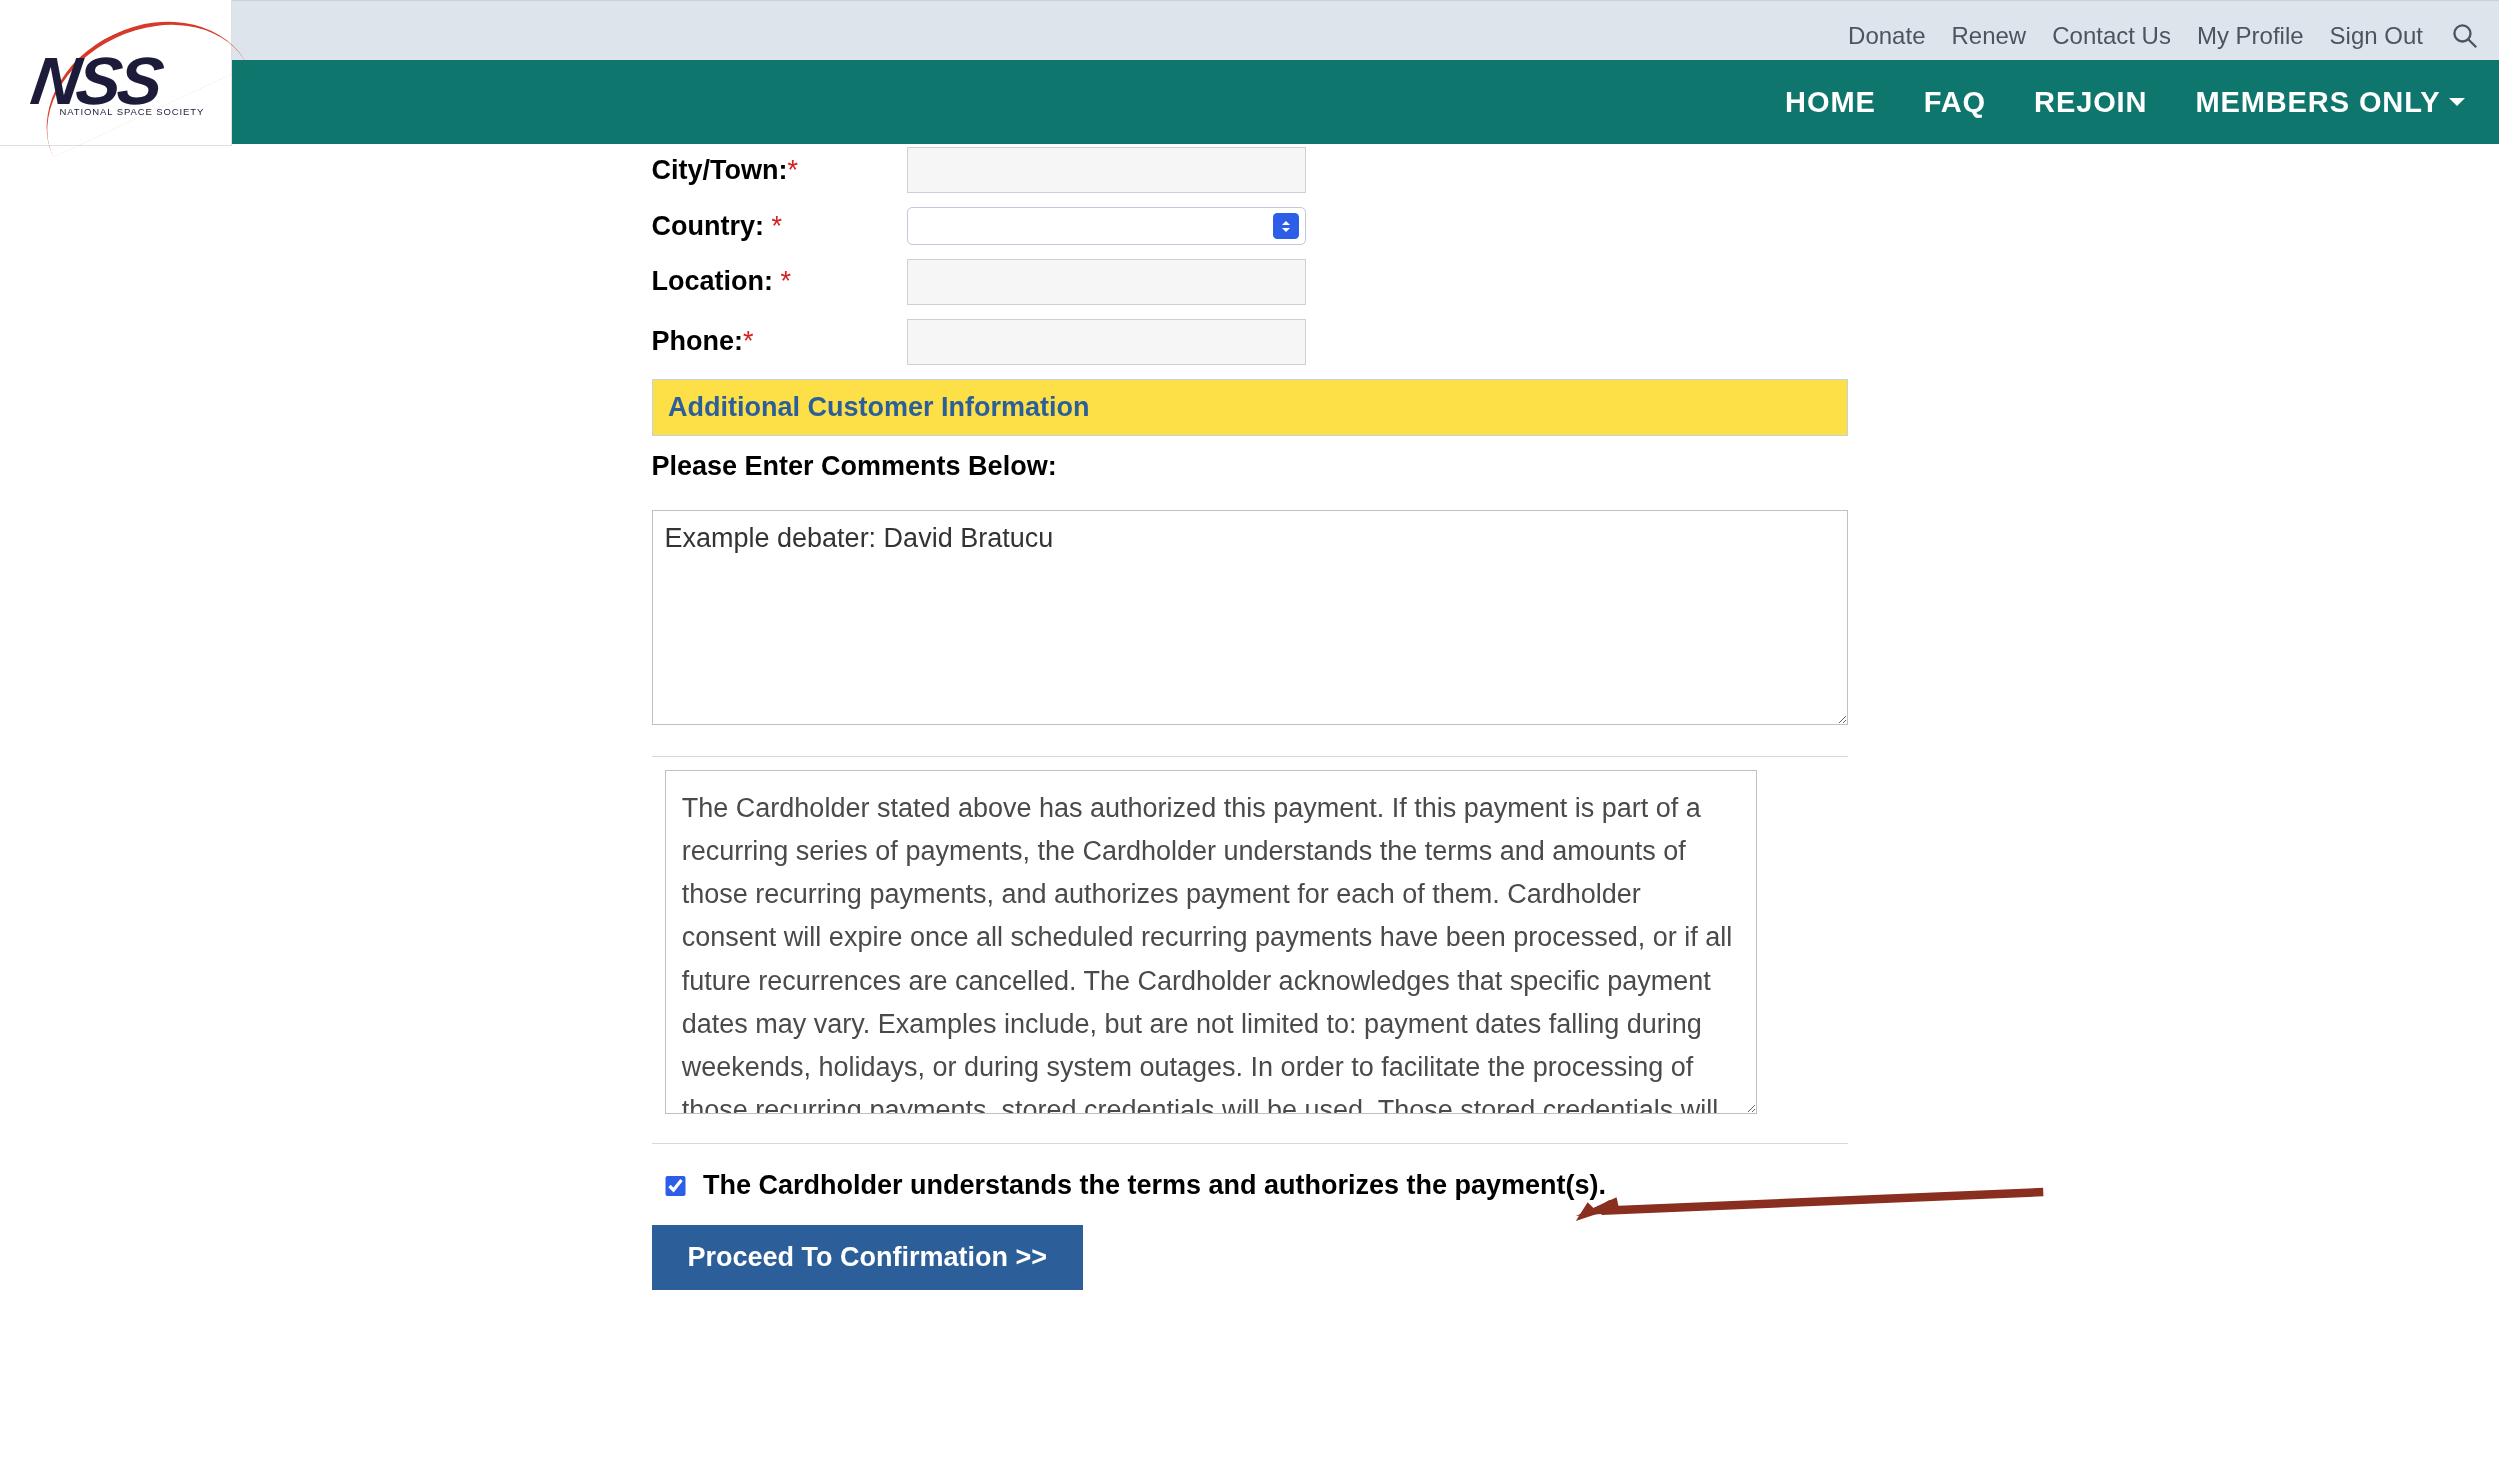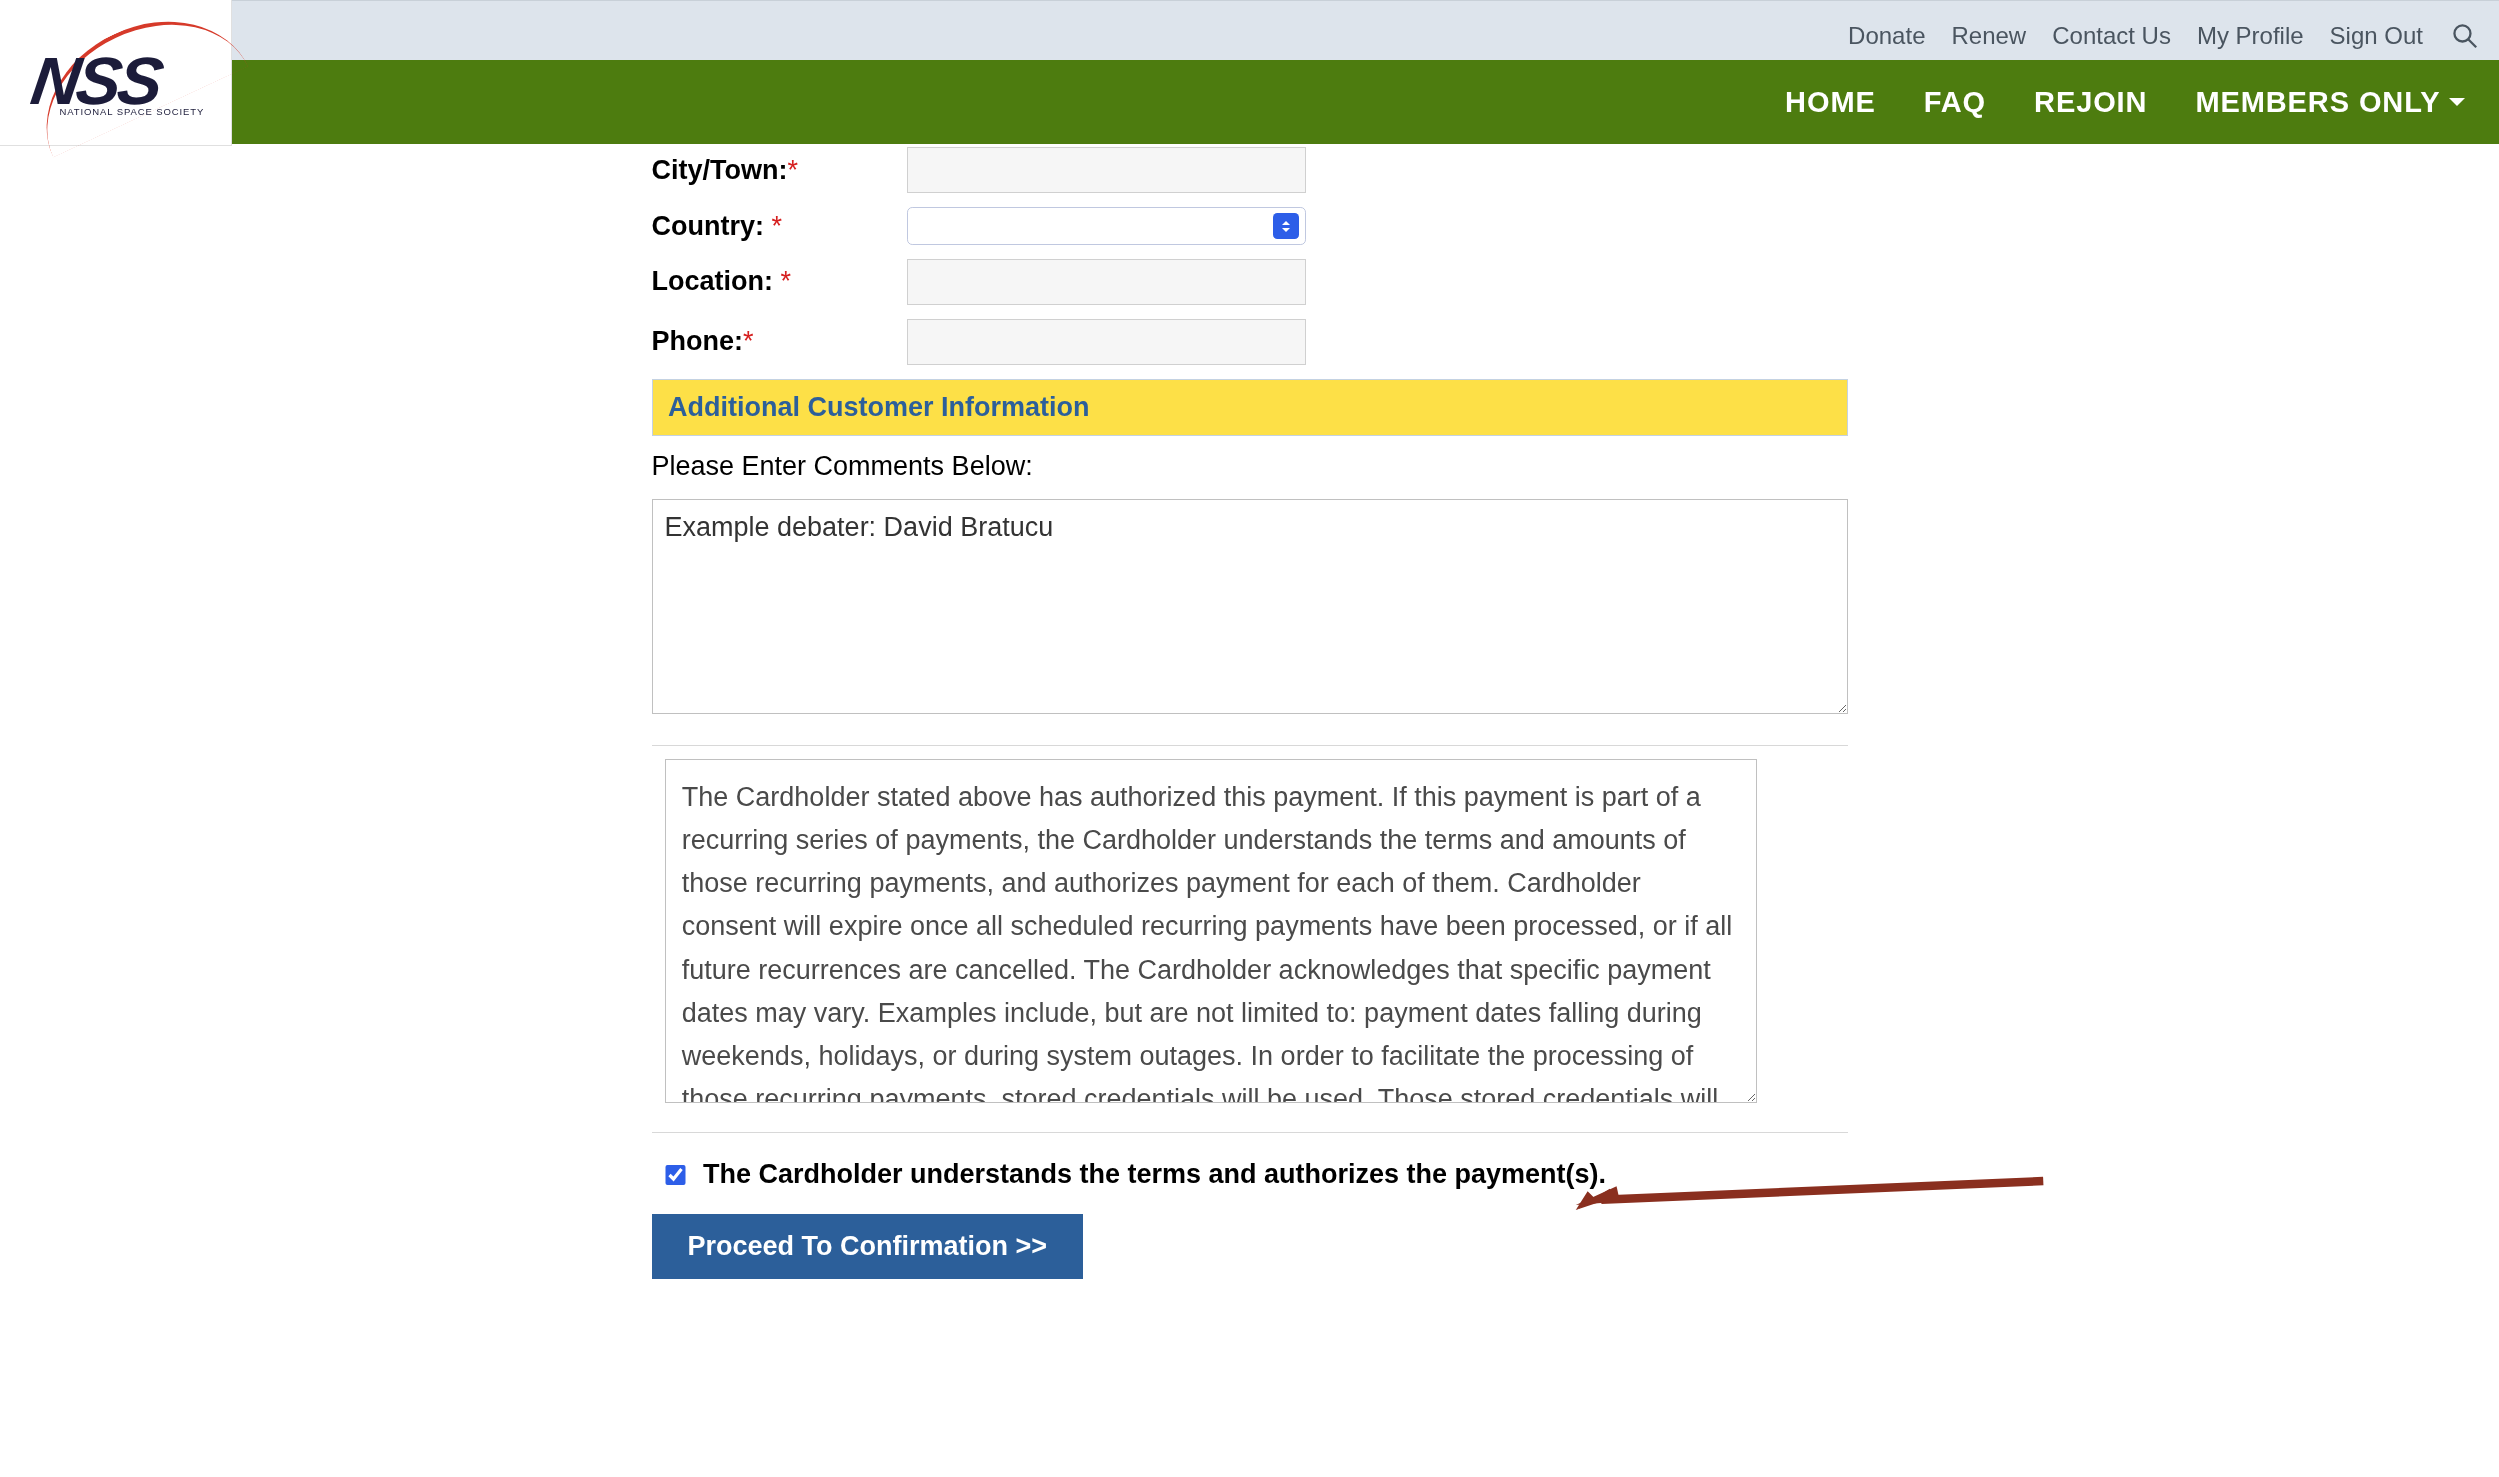--- a/index.html
+++ b/index.html
@@ -39,21 +39,21 @@
   cursor: pointer;
 }
 .search-icon-wrap svg {
   width: 27.5px;
   height: 27.5px;
   stroke: #4a5560;
 }
 
 
 .mainnav {
-  background: #4d7c0f;
+  background: #0f766e;
   height: 84px;
   display: flex;
   justify-content: flex-end;
   align-items: center;
   padding-right: 34px;
   gap: 48px;
 }
 .mainnav a {
   color: #ffffff;
   text-decoration: none;
@@ -197,23 +197,23 @@
   background: #fde047;
   border: 0.9px solid #c4d2e2;
   padding: 12px 15.5px;
   font-size: 27px;
   font-weight: 700;
   color: #2c5f9a;
   margin-top: 8.6px;
 }
 .comments-label {
   font-size: 27px;
-  font-weight: 400;
+  font-weight: 700;
   margin-top: 15.5px;
-  margin-bottom: 17px;
+  margin-bottom: 28px;
 }
 .comments-box {
   width: 100%;
   height: 215px;
   border: 0.9px solid #c0c0c0;
   font-size: 27px;
   padding: 12px;
   font-family: Arial, sans-serif;
   color: #333;
   resize: both;

